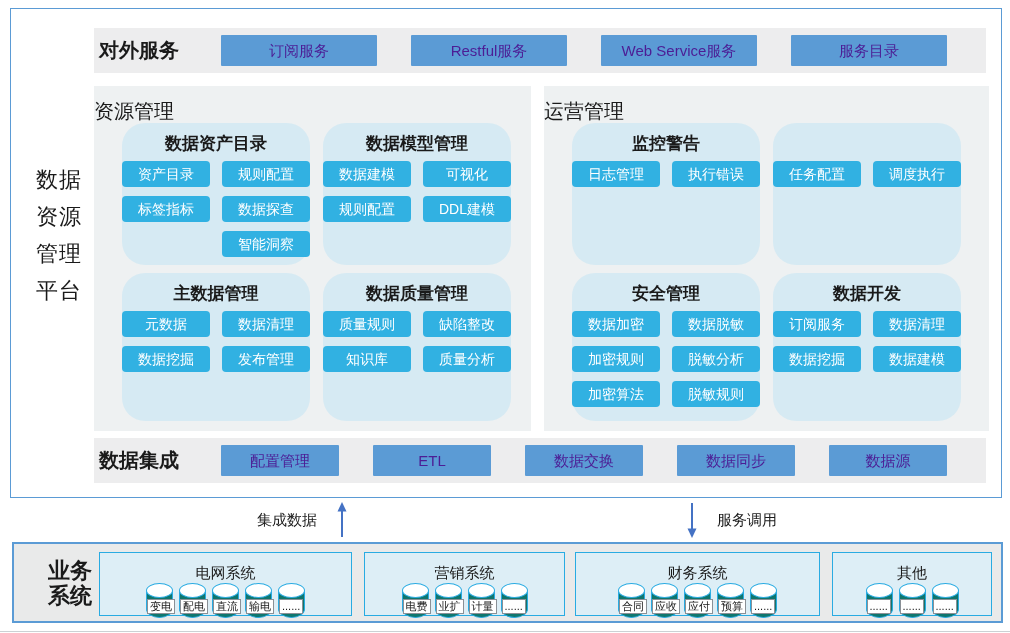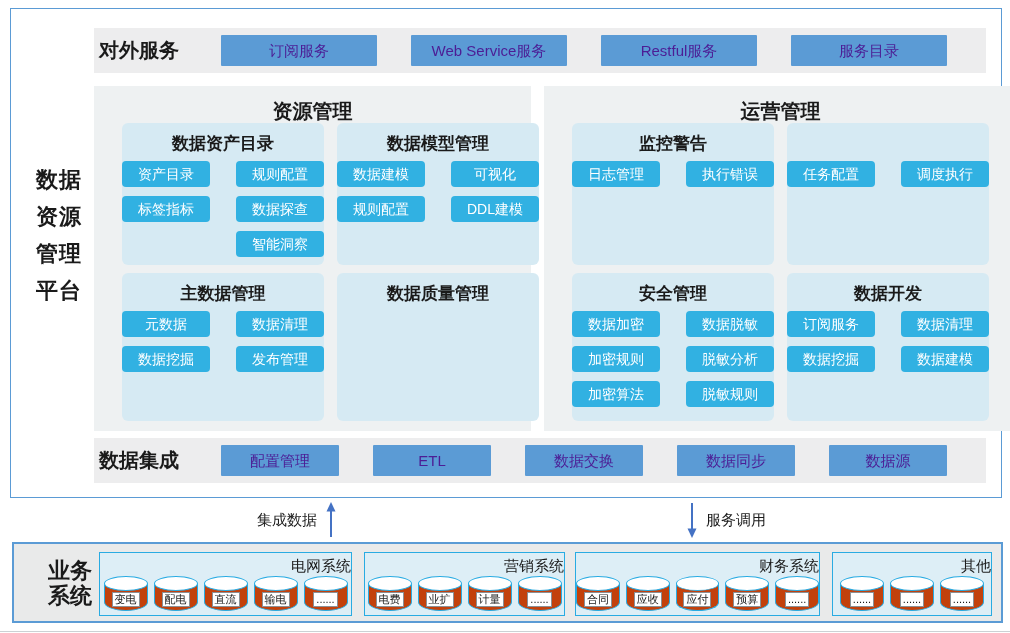--- a/index.html
+++ b/index.html
@@ -7,65 +7,65 @@
     --panel_bg:#eef1f2; --band_bg:#ededee; --biz_panel_bg:#e9eaea;
     --group_bg:#ddeef6; --cyan_border:#29abe2; --arrow_blue:#4472c4; --text:#1a1a1a;
   }
   *{box-sizing:border-box;margin:0;padding:0}
   body{width:1010px;height:633px;position:relative;background:#fff;
        font-family:"Liberation Sans",sans-serif;color:var(--text,#1a1a1a);overflow:hidden}
 
   .platform{position:absolute;left:10px;top:8px;width:992px;height:490px;
             border:1px solid var(--accent_blue,#5b9bd5);background:#fff}
   .vtitle{position:absolute;left:16px;top:152px;width:64px;text-align:center;
-          font-size:22px;font-weight:bold;line-height:37px;letter-spacing:1px}
+          font-size:22px;font-weight:normal;line-height:37px;letter-spacing:1px}
 
   .band{position:absolute;left:83px;width:892px;height:45px;background:var(--band_bg,#ededee);
         display:flex;align-items:center;padding:0 5px}
   .band-top{top:19px}
   .band-bottom{top:429px}
   .band-label{font-size:20px;font-weight:bold;width:88px;flex:none}
   .band-btns{flex:1;display:flex;justify-content:space-evenly;align-items:center}
   .service-btn{height:31px;line-height:31px;text-align:center;color:#4c1d95;
                background:var(--accent_blue,#5b9bd5);border-radius:1px;font-size:15px;
                white-space:nowrap;cursor:default}
   .band-top .service-btn{width:156px}
   .band-bottom .service-btn{width:118px}
 
   .panels{position:absolute;left:83px;top:77px;width:892px;height:345px;display:flex;gap:13px}
   .panel{background:var(--panel_bg,#eef1f2)}
   .panel-left{width:437px}
   .panel-right{width:516px}
-  .panel-title{text-align:center;font-size:20px;font-weight:bold;padding-top:12px;height:37px}
+  .panel-title{text-align:left;font-size:20px;font-weight:normal;padding-top:12px;height:37px}
   .modules{display:grid;grid-template-columns:1fr 1fr;grid-template-rows:142px 148px;
            column-gap:13px;row-gap:8px;padding:0 28px}
-  .module{border-radius:6px;background:var(--module_bg,#d6eaf3);padding-top:8px}
+  .module{border-radius:23px;background:var(--module_bg,#d6eaf3);padding-top:8px}
   .module-title{text-align:center;font-size:17px;font-weight:bold;height:30px;line-height:26px}
-  .chips{display:grid;grid-template-columns:repeat(2,88px);justify-content:center;gap:9px 26px}
+  .chips{display:grid;grid-template-columns:repeat(2,88px);justify-content:center;gap:9px 12px}
   .chip{height:26px;line-height:26px;text-align:center;color:#fff;font-size:14px;
         background:var(--chip_blue,#31b1e2);border-radius:4px;white-space:nowrap;cursor:default}
   .chip.empty{visibility:hidden}
 
-  .flow{position:absolute;top:501px;height:38px;display:flex;align-items:center;gap:8px;font-size:15px}
+  .flow{position:absolute;top:501px;height:38px;display:flex;align-items:center;gap:19px;font-size:15px}
   .flow-up{left:257px}
   .flow-down{left:686px}
   .arrow-line{stroke:var(--arrow_blue,#4472c4);stroke-width:2}
   .arrow-head{fill:var(--arrow_blue,#4472c4)}
 
   .biz{position:absolute;left:12px;top:542px;width:991px;height:81px;
        border:2px solid var(--accent_blue,#5b9bd5);background:var(--biz_panel_bg,#e9eaea)}
   .biz-label{position:absolute;left:34px;top:14px;font-size:22px;font-weight:bold;
              line-height:25px;text-align:right}
   .group{position:absolute;top:8px;height:64px;background:var(--group_bg,#ddeef6);
          border:1px solid var(--cyan_border,#29abe2)}
-  .group-title{text-align:right;font-size:15px;height:19px;line-height:19px;margin-top:3px}
+  .group-title{text-align:center;font-size:15px;height:19px;line-height:19px;margin-top:10px}
   .cyls{display:flex;justify-content:center;gap:6px;margin-top:9px}
-  .cylinder{position:relative;width:44px;height:27px;background:#c2410c;
+  .cylinder{position:relative;width:27px;height:27px;background:#0f766e;
             border:1px solid var(--cyan_border,#29abe2);border-top:none;
-            border-radius:0 0 50% 50%/0 0 9px 9px;display:flex;align-items:center;justify-content:center}
+            border-radius:0 0 50% 50%/0 0 9px 9px;display:flex;align-items:center;}
   .cylinder::before{content:"";position:absolute;left:-1px;right:-1px;top:-8px;height:13px;
             background:#fff;border:1px solid var(--cyan_border,#29abe2);border-radius:50%}
   .cyl-label{position:relative;z-index:1;font-size:11px;line-height:13px;border:1px solid #8a9096;
             background:#fff;padding:0 2px;margin-top:4px;white-space:nowrap}
   .page-edge{position:absolute;left:0;top:631px;width:1010px;height:1px;background:#ccd1d4}
 </style>
 </head>
 <body>
 
 <div class="platform">
@@ -73,22 +73,22 @@
     <div>数据</div>
     <div>资源</div>
     <div>管理</div>
     <div>平台</div>
   </div>
 
   <div class="band band-top">
     <div class="band-label">对外服务</div>
     <div class="band-btns">
         <div class="service-btn">订阅服务</div>
+        <div class="service-btn">Restful服务</div>
         <div class="service-btn">Web Service服务</div>
-        <div class="service-btn">Restful服务</div>
         <div class="service-btn">服务目录</div>
       </div>
   </div>
 
   <div class="panels">
     <div class="panel panel-left">
       <div class="panel-title">资源管理</div>
       <div class="modules">
         <div class="module">
           <div class="module-title">数据资产目录</div>
@@ -114,20 +114,26 @@
           <div class="module-title">主数据管理</div>
           <div class="chips">
               <div class="chip">元数据</div>
               <div class="chip">数据清理</div>
               <div class="chip">数据挖掘</div>
               <div class="chip">发布管理</div>
             </div>
         </div>
         <div class="module">
           <div class="module-title">数据质量管理</div>
+          <div class="chips">
+              <div class="chip">质量规则</div>
+              <div class="chip">缺陷整改</div>
+              <div class="chip">知识库</div>
+              <div class="chip">质量分析</div>
+            </div>
         </div>
       </div>
     </div>
 
     <div class="panel panel-right">
       <div class="panel-title">运营管理</div>
       <div class="modules">
         <div class="module">
           <div class="module-title">监控警告</div>
           <div class="chips">

